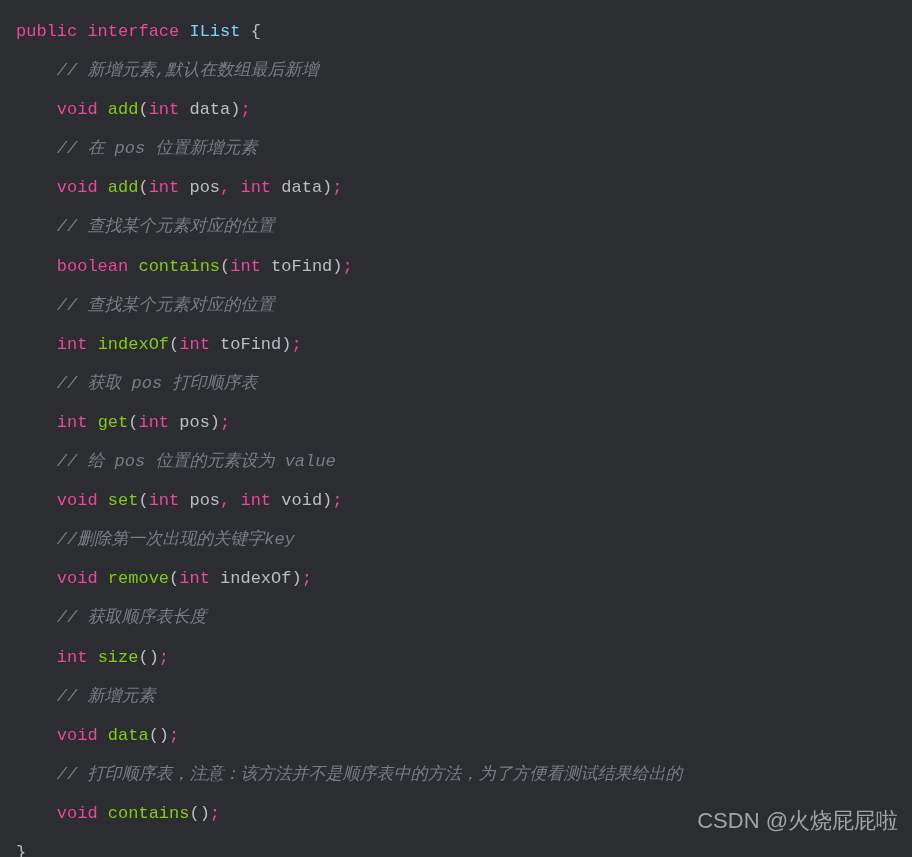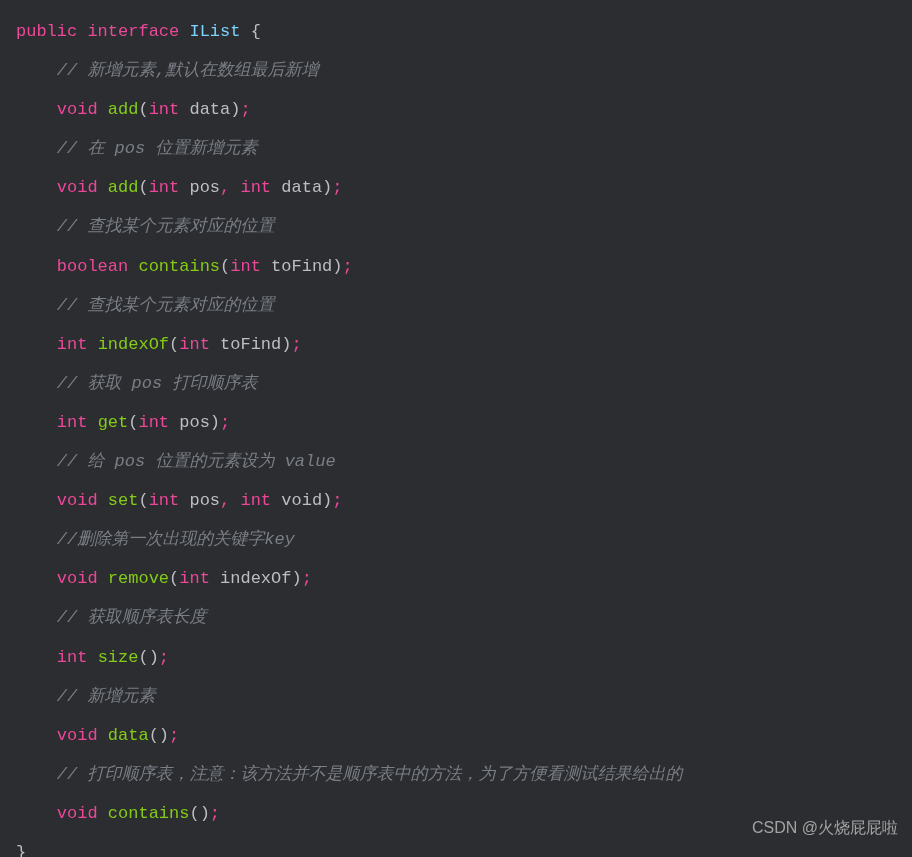--- a/index.html
+++ b/index.html
@@ -22,21 +22,21 @@
 .method { color: #84cc16; }
 .paren { color: #bcbec4; }
 .brace { color: #bcbec4; }
 .comment { color: #7a7e85; font-style: italic; }
 .interface-name { color: #7dd3fc; }
 .watermark {
   position: absolute;
   bottom: 10px;
   right: 14px;
   color: #b8b8b8;
-  font-size: 16px;
+  font-size: 22px;
   font-family: sans-serif;
   opacity: 0.85;
 }
 </style>
 </head>
 <body>
 
 <div class="code-block"><span class="kw">public</span> <span class="kw">interface</span> <span class="interface-name">IList</span> <span class="brace">{</span>
     <span class="comment">// 新增元素,默认在数组最后新增</span>
     <span class="kw">void</span> <span class="method">add</span><span class="paren">(</span><span class="kw">int</span> <span>data</span><span class="paren">)</span><span class="kw">;</span>

